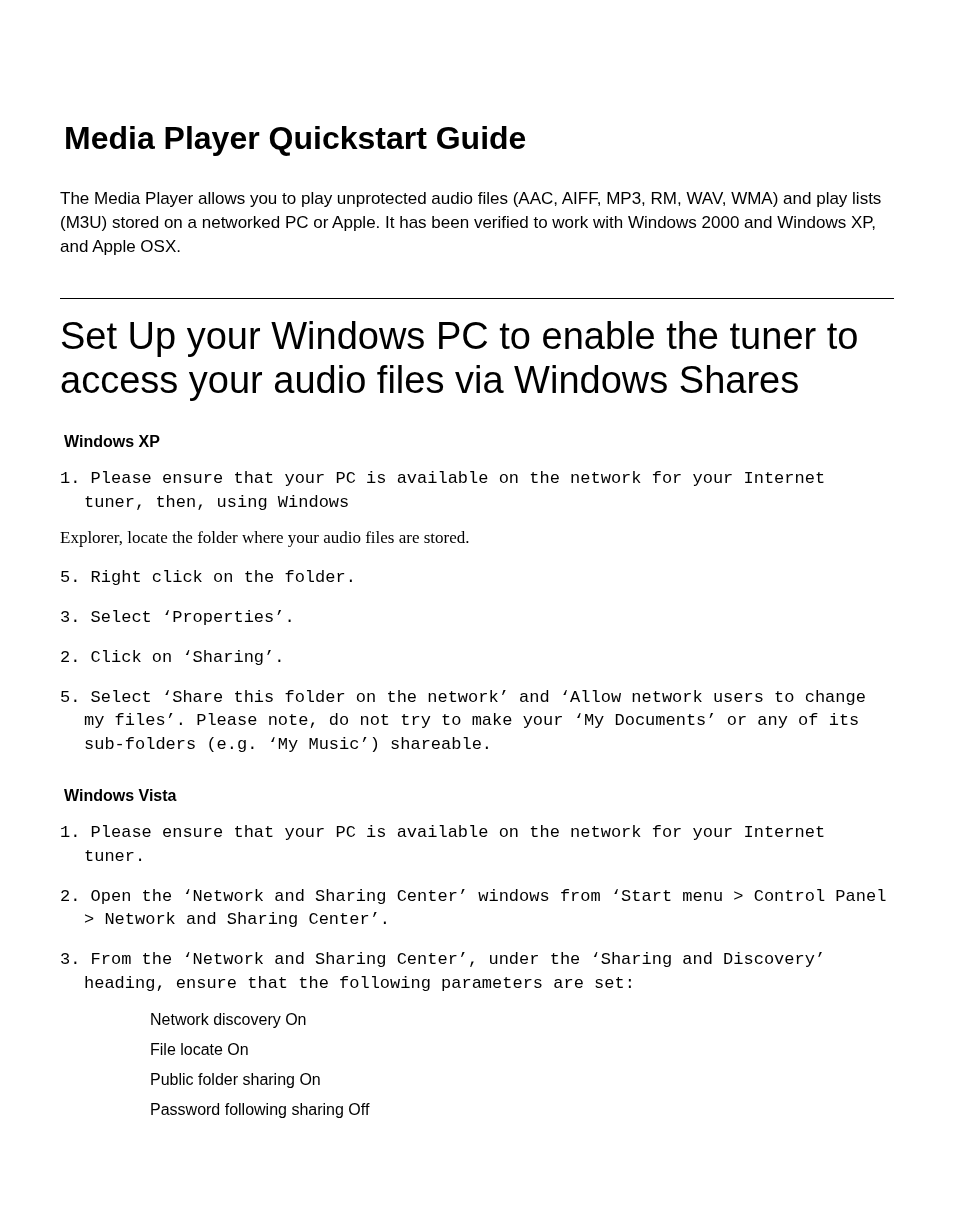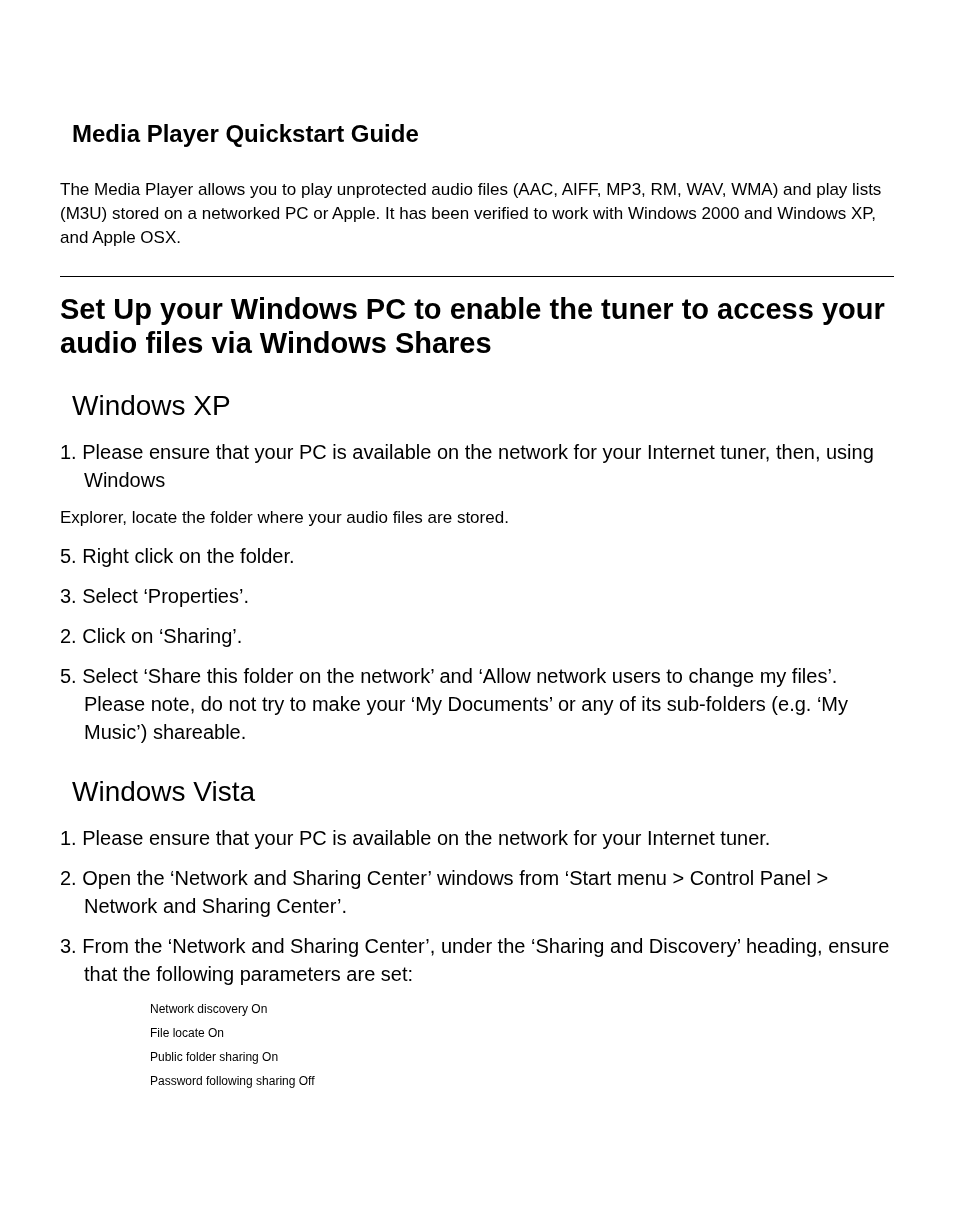--- a/index.html
+++ b/index.html
@@ -4,59 +4,61 @@
   <style>
     body {
       font-family: Arial, Helvetica, sans-serif;
       width: 954px;
       margin: 0;
       padding: 60px 60px 40px 60px;
       box-sizing: border-box;
       color: #000;
     }
     h1 {
-      font-size: 24px;
+      font-size: 32px;
       font-weight: bold;
-      margin: 60px 0 30px 12px;
+      margin: 60px 0 30px 4px;
     }
     .intro {
       font-size: 17px;
       line-height: 1.4;
-      margin-bottom: 27px;
+      margin-bottom: 40px;
     }
     hr {
       border: none;
       border-top: 1.5px solid #000;
       margin: 0 0 8px 0;
     }
     h2 {
-      font-size: 29px;
-      font-weight: bold;
+      font-size: 38px;
+      font-weight: normal;
       line-height: 1.15;
       margin: 16px 0 28px 0;
     }
     h3 {
-      font-size: 28px;
-      font-weight: normal;
-      margin: 30px 0 16px 12px;
+      font-size: 16px;
+      font-weight: bold;
+      margin: 30px 0 16px 4px;
     }
     .step {
-      font-size: 20px;
+      font-size: 17px;
       line-height: 1.4;
-      margin: 4px 0 12px 0;
+      margin: 16px 0 12px 0;
       padding-left: 24px;
       text-indent: -24px;
+      font-family: Liberation Mono, monospace;
     }
     .step-sub {
       font-size: 17px;
       line-height: 1.4;
       margin: 8px 0 12px 0;
+      font-family: Liberation Serif, serif;
     }
     .param {
-      font-size: 12px;
+      font-size: 16px;
       line-height: 1.5;
       margin: 0 0 6px 0;
       padding-left: 90px;
     }
   </style>
 </head>
 <body>
 
 <h1>Media Player Quickstart Guide</h1>
 

